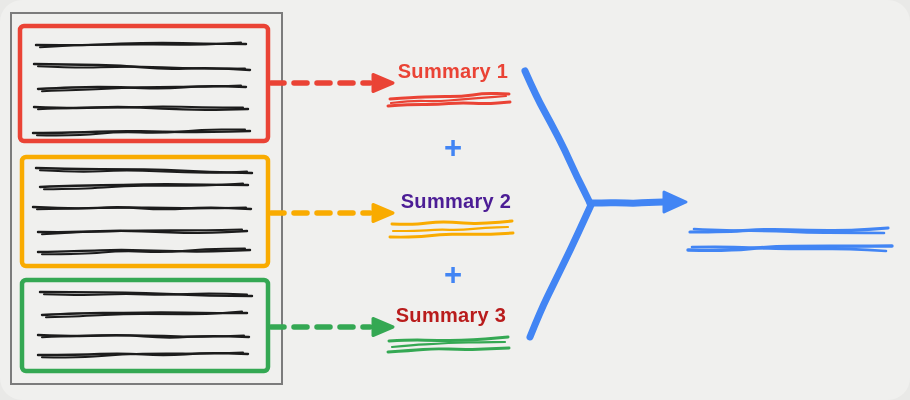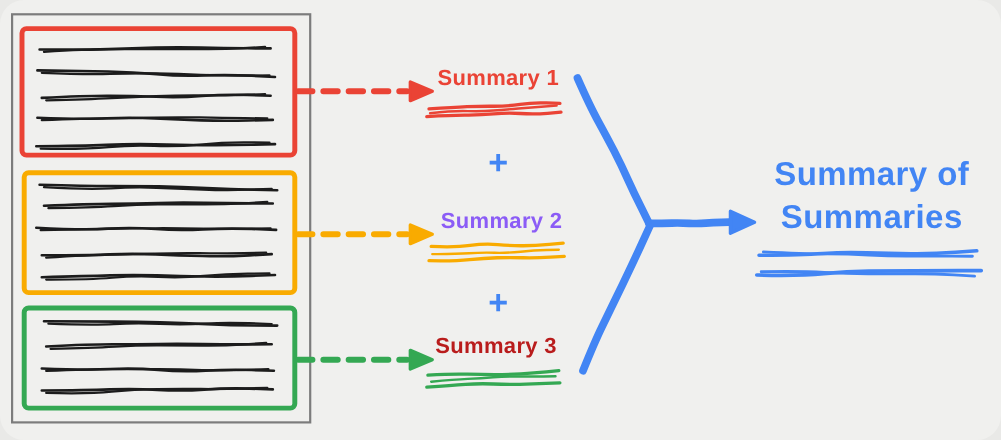--- a/index.html
+++ b/index.html
@@ -144,24 +144,20 @@
       </g>
     <g>
         <path d="M690.0 232.0 Q728.1 231.8 748.2 230.4 Q768.3 229.0 788.0 229.8 Q807.8 230.5 828.5 230.6 Q849.3 230.8 868.7 229.4 L888.0 228.0" fill="none" stroke="#4285F4" stroke-width="3.2" stroke-linecap="round"></path>
         <path d="M694.0 229.0 Q730.5 230.7 750.9 230.8 Q771.4 230.9 790.0 231.8 Q808.6 232.8 827.8 232.7 Q847.1 232.7 865.5 232.9 L884.0 233.0" fill="none" stroke="#4285F4" stroke-width="2.6" stroke-linecap="round"></path>
         <path d="M688.0 250.0 Q727.3 250.9 748.8 248.8 Q770.2 246.7 789.9 246.5 Q809.6 246.3 831.0 246.2 Q852.4 246.2 872.2 246.1 L892.0 246.0" fill="none" stroke="#4285F4" stroke-width="3.4" stroke-linecap="round"></path>
         <path d="M692.0 247.0 Q729.3 246.4 749.4 247.6 Q769.5 248.7 789.3 248.9 Q809.2 249.1 828.9 248.9 Q848.6 248.8 867.3 249.9 L886.0 251.0" fill="none" stroke="#4285F4" stroke-width="2.6" stroke-linecap="round"></path>
       </g>
   </svg>
 
   <div class="summary-label label-1" style="color: rgb(234, 67, 53);">Summary 1</div>
-  <div class="summary-label label-2" style="color: #8b5cf6;">Summary 2</div>
+  <div class="summary-label label-2" style="color: #4c1d95;">Summary 2</div>
   <div class="summary-label label-3" style="color: #b91c1c;">Summary 3</div>
 
   <div class="plus plus-1">+</div>
   <div class="plus plus-2">+</div>
 
-  <div class="result-title" style="color: rgb(66, 133, 244);">
-    <span>Summary of</span><br>
-    <span>Summaries</span>
-  </div>
 
 </div>
 
 </body></html>

